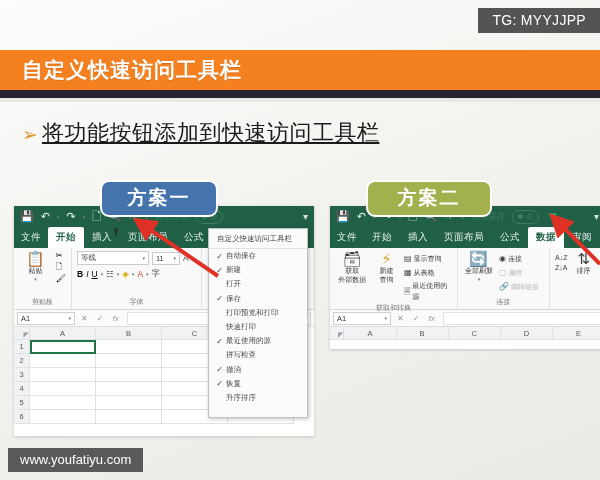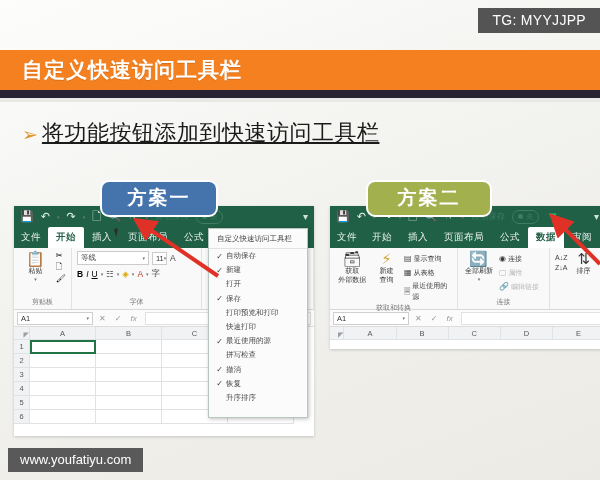--- a/index.html
+++ b/index.html
@@ -166,21 +166,21 @@
   .fmt-ico { font-size: 8.5px; color: #444; }
   .caret { font-size: 5px; color: #777; }
 
   
   .xl-fbar {
     display: flex; align-items: center; height: 17px;
     background: #fbfbfb; border-bottom: 1px solid #dcdcdc;
     padding: 0 3px; gap: 3px;
   }
   .namebox {
-    width: 76px; height: 13px; background: #fff;
+    width: 58px; height: 13px; background: #fff;
     border: 1px solid #cfcfcf;
     font-size: 7.5px; color: #333;
     display: flex; align-items: center; justify-content: space-between;
     padding: 0 3px;
   }
   .fb-ico { font-size: 8px; color: #9a9a9a; padding: 0 3px; }
   .fb-input {
     flex: 1; height: 13px; background: #fff;
     border: 1px solid #e2e2e2; margin-left: 2px;
   }
@@ -320,21 +320,21 @@
         <div class="rgroup-name">剪贴板</div>
       </div>
 
       <div class="rgroup" style="width:130px;">
         <div style="flex:1;">
           <div style="display:flex; gap:3px; align-items:center;">
             <div class="font-box" style="width:72px;">
               <span>等线</span>
               <span class="caret">▾</span>
             </div>
-            <div class="font-box" style="width:15px;">
+            <div class="font-box" style="width:28px;">
               <span>11</span>
               <span class="caret">▾</span>
             </div>
             <span class="fmt-ico">A</span>
           </div>
           <div class="fmt-row">
             <span class="fmt-b">B</span>
             <span class="fmt-i">I</span>
             <span class="fmt-u">U</span>
             <span class="caret">▾</span>

